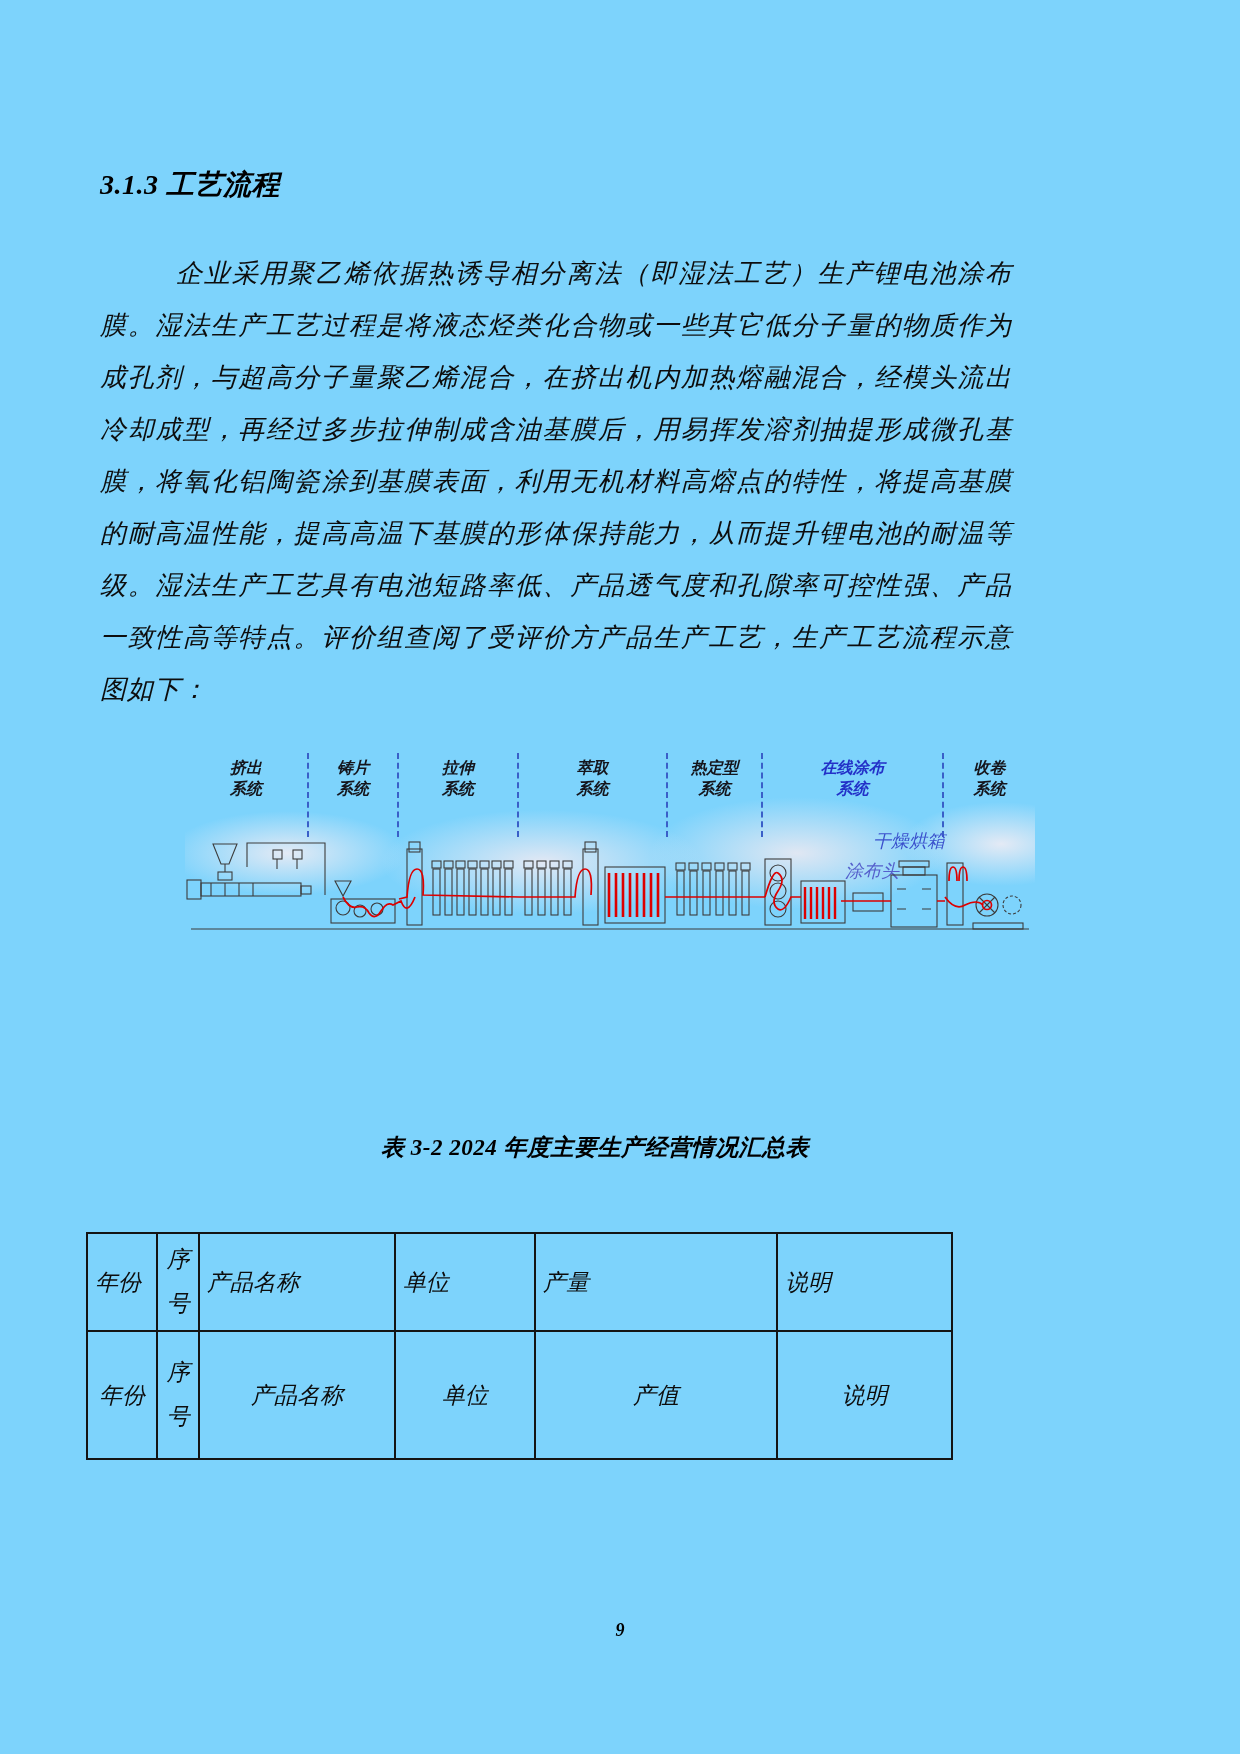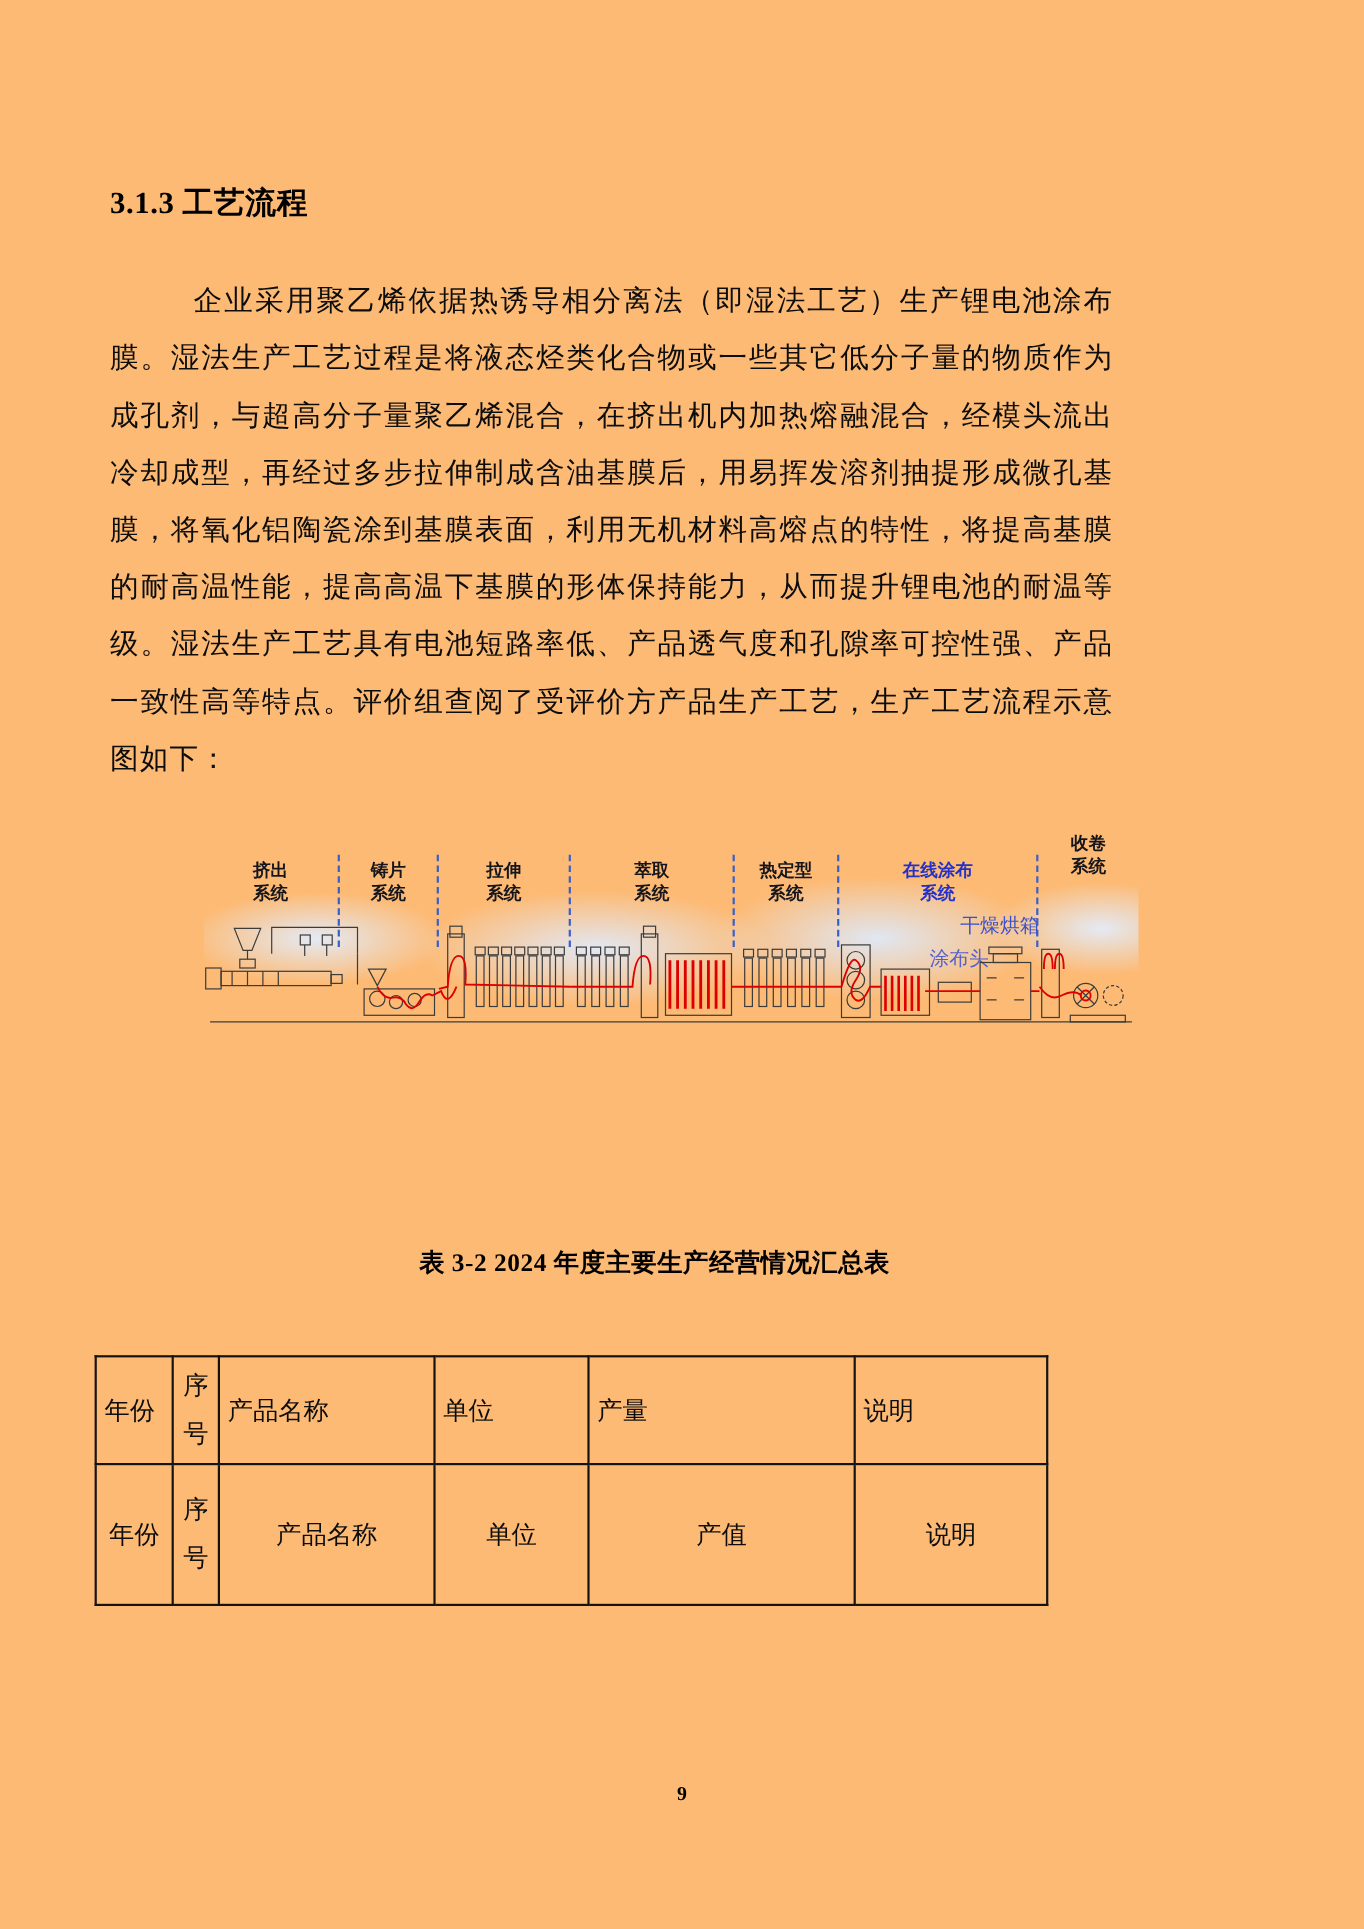--- a/index.html
+++ b/index.html
@@ -1,38 +1,38 @@
 <!DOCTYPE html>
 <html><head>
 <meta charset="utf-8">
 <style>
   html,body{margin:0;padding:0;background:#ffffff;}
-  .page{position:relative;width:1240px;height:1754px;background:#fdba74;overflow:hidden;
-        font-family:"Liberation Serif","DejaVu Serif",serif;color:#000;}
+  .page{position:relative;width:1240px;height:1754px;background:#7dd3fc;overflow:hidden;
+        font-family:"Liberation Serif","DejaVu Serif",serif;color:#000;font-style:italic;}
   .h-num{position:absolute;left:100px;font-size:28px;font-weight:bold;letter-spacing:0.5px;}
   .h313{top:166px;}
   .h314{top:1020px;}
   .body-para{position:absolute;left:100px;width:912px;font-size:26px;color:#0d0d0d;
              text-align:justify;text-justify:inter-ideograph;letter-spacing:1px;}
   .p313{top:222px;line-height:52px;text-indent:76px;}
   .p314{top:1076px;line-height:56px;text-indent:70px;}
 
   
   .figure{position:absolute;left:185px;top:753px;width:850px;height:182px;}
   .figure::before{content:"";position:absolute;inset:0;
      background:
        radial-gradient(ellipse 170px 60px at 12% 55%, #e4eaf5 0%, rgba(228,234,245,0) 70%),
        radial-gradient(ellipse 230px 75px at 42% 60%, #e2e8f4 0%, rgba(226,232,244,0) 70%),
        radial-gradient(ellipse 210px 80px at 72% 55%, #e0e7f3 0%, rgba(224,231,243,0) 70%),
        radial-gradient(ellipse 140px 60px at 96% 50%, #e4eaf5 0%, rgba(228,234,245,0) 70%);}
   .stages{position:relative;display:flex;height:84px;}
   .stage{box-sizing:border-box;height:84px;padding-top:4px;text-align:center;
          font-family:"Liberation Sans","DejaVu Sans",sans-serif;font-weight:bold;
          font-size:16px;line-height:21px;color:#15151c;}
-  .stage.sep{border-right:2px dashed #3a5fc8;margin-top:24px;}
+  .stage.sep{border-right:2px dashed #3a5fc8;}
   .stage.hl{color:#2331c8;}
   .st1{width:124px;} .st2{width:90px;} .st3{width:120px;} .st4{width:149px;}
   .st5{width:95px;} .st6{width:181px;} .st7{width:91px;}
   .ann{position:absolute;font-family:"Liberation Sans","DejaVu Sans",sans-serif;font-size:18px;}
   .ann-oven{left:688px;top:76px;color:#3a50cc;}
   .ann-coater{left:634px;top:106px;color:#5560cc;padding-left:26px;}
   .art{position:absolute;left:0;top:88px;}
   .fig-caption{position:absolute;left:100px;top:961px;width:1040px;text-align:center;
                font-size:26px;font-weight:bold;letter-spacing:1px;}
 

